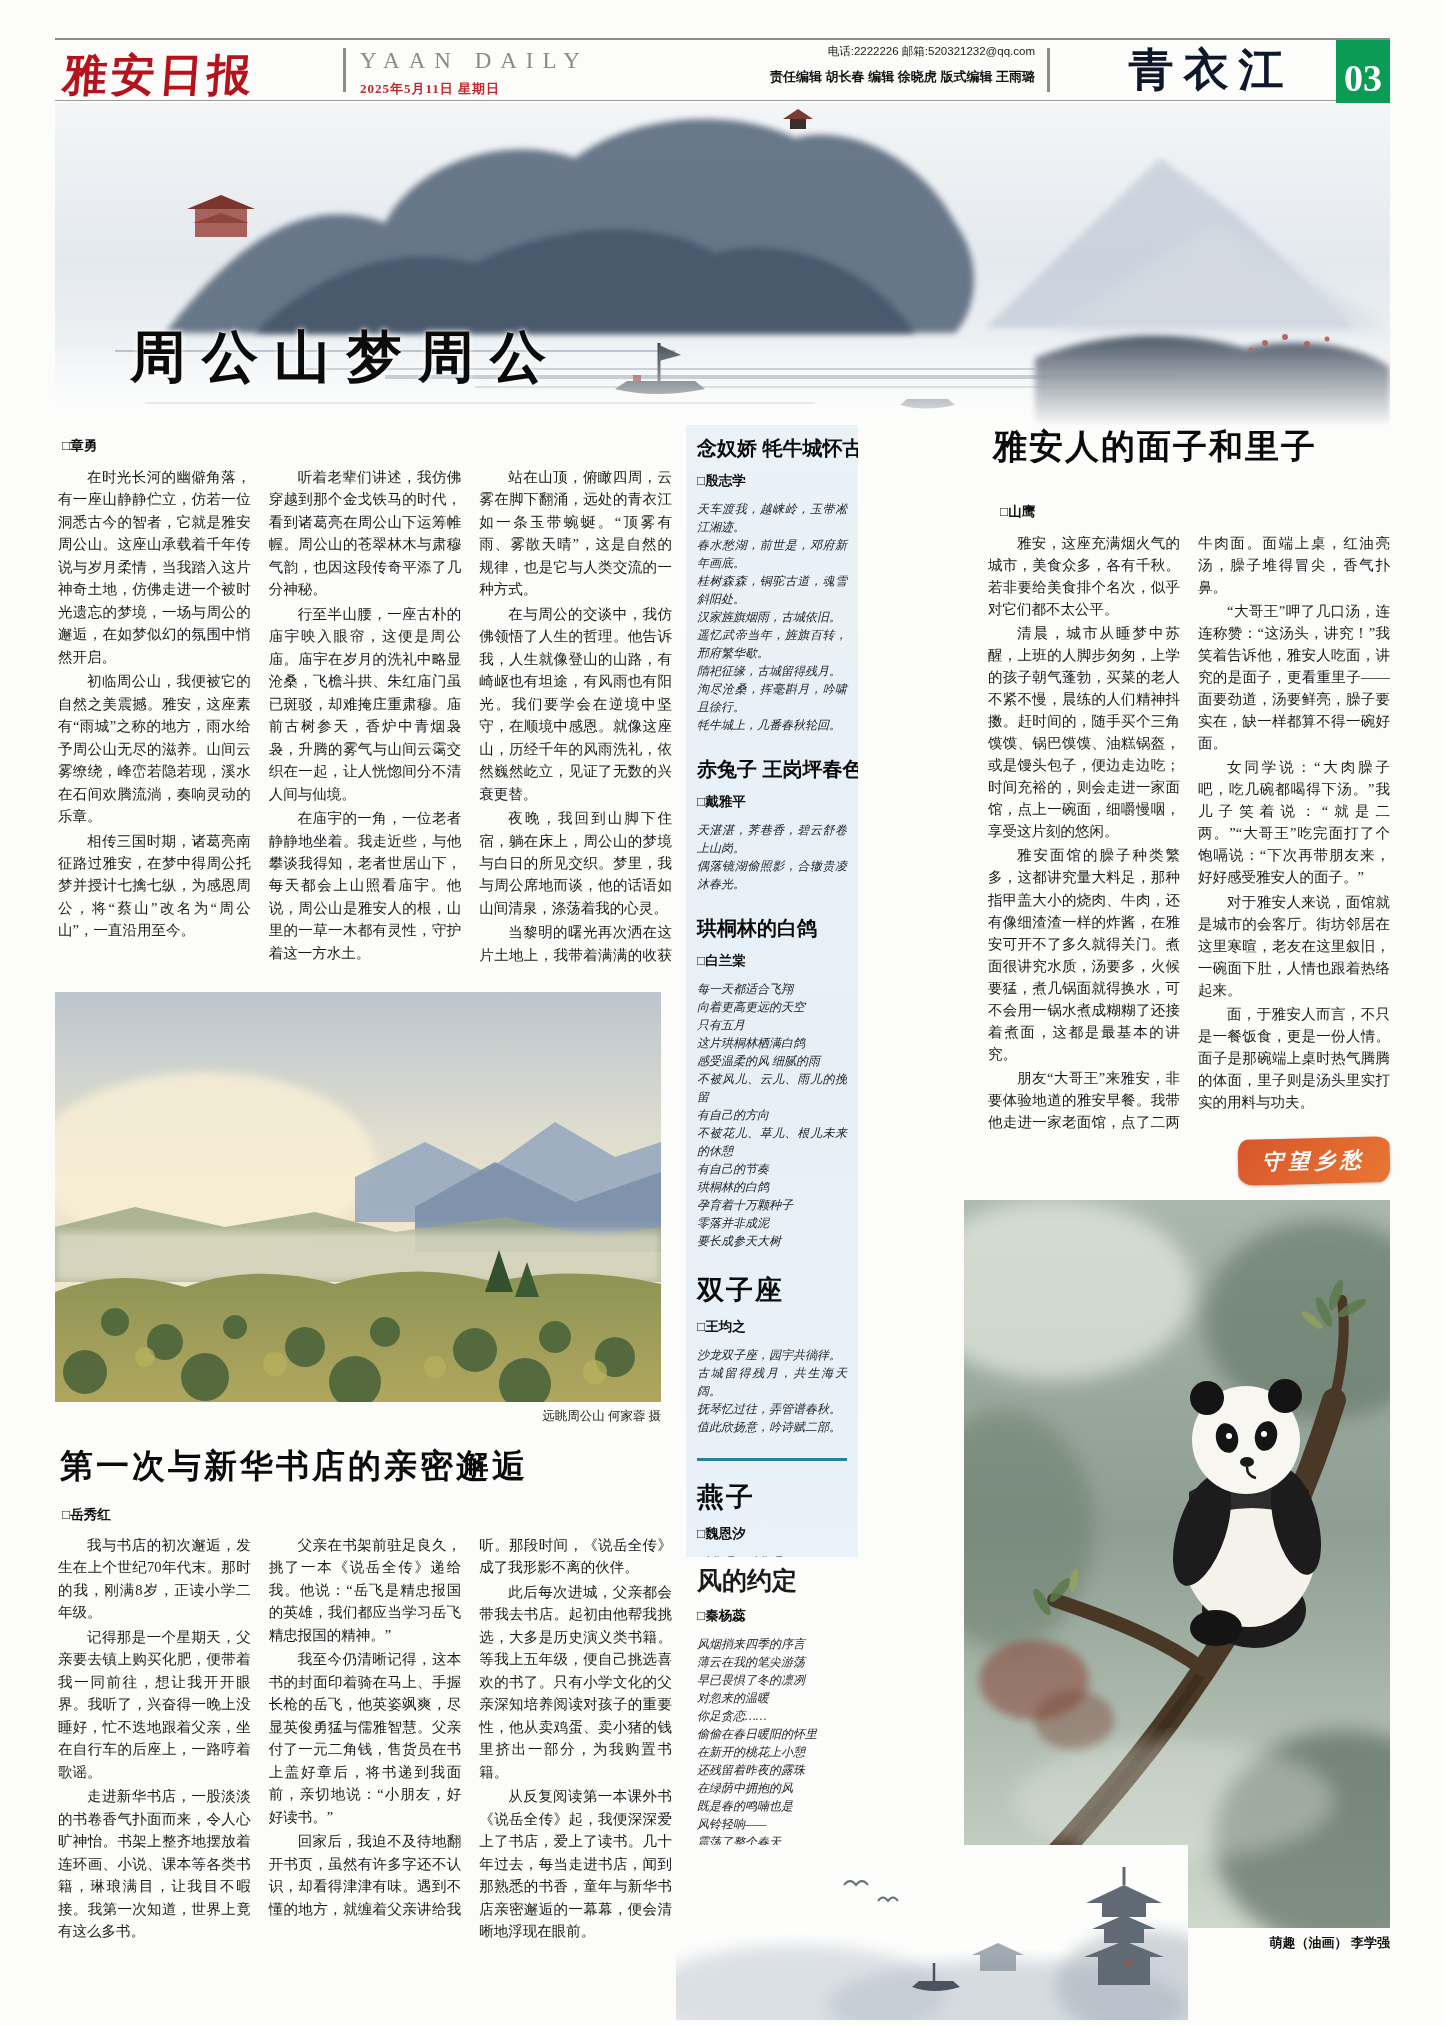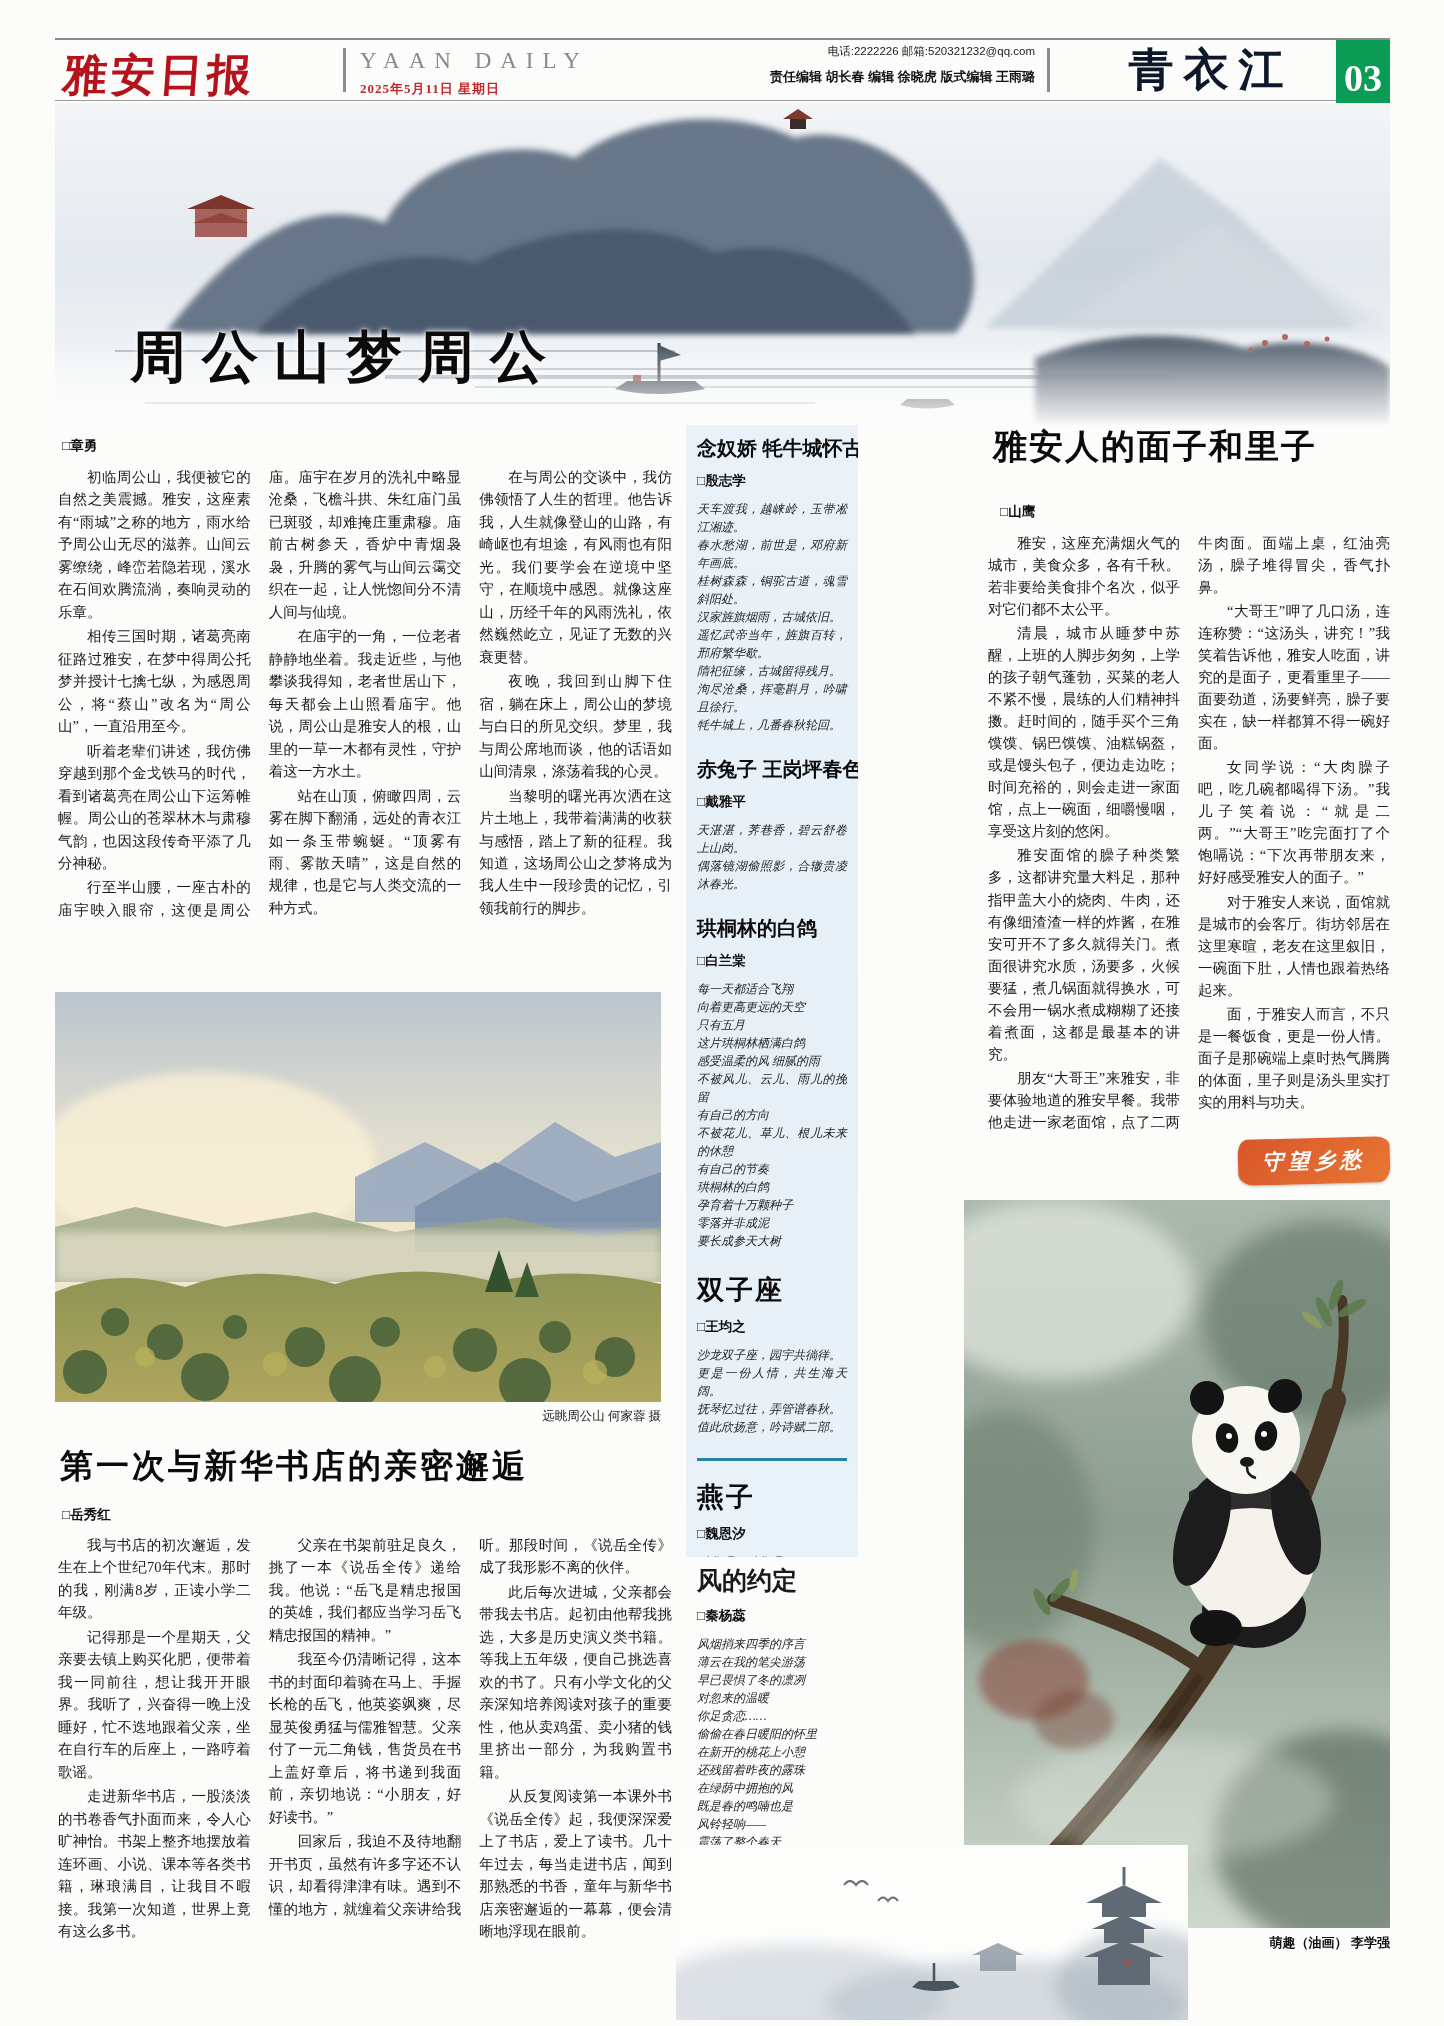--- a/index.html
+++ b/index.html
@@ -144,20 +144,21 @@
           <circle cx="1196" cy="247" r="2.5"></circle>
       </g>
       <path d="M845,302 Q870,309 900,302 L893,296 L852,296 Z" fill="#3a444f"></path>
       <rect y="235" width="1335" height="87" fill="url(#fade)"></rect>
     </svg>
   </div>
   <div class="hero-title">周公山梦周公</div>
 
   <div class="lead-author author">□章勇</div>
   <div class="lead-body body-cols cols3">
+      <p>在时光长河的幽僻角落，有一座山静静伫立，仿若一位洞悉古今的智者，它就是雅安周公山。这座山承载着千年传说与岁月柔情，当我踏入这片神奇土地，仿佛走进一个被时光遗忘的梦境，一场与周公的邂逅，在如梦似幻的氛围中悄然开启。</p>
       <p>初临周公山，我便被它的自然之美震撼。雅安，这座素有“雨城”之称的地方，雨水给予周公山无尽的滋养。山间云雾缭绕，峰峦若隐若现，溪水在石间欢腾流淌，奏响灵动的乐章。</p>
       <p>相传三国时期，诸葛亮南征路过雅安，在梦中得周公托梦并授计七擒七纵，为感恩周公，将“蔡山”改名为“周公山”，一直沿用至今。</p>
       <p>听着老辈们讲述，我仿佛穿越到那个金戈铁马的时代，看到诸葛亮在周公山下运筹帷幄。周公山的苍翠林木与肃穆气韵，也因这段传奇平添了几分神秘。</p>
       <p>行至半山腰，一座古朴的庙宇映入眼帘，这便是周公庙。庙宇在岁月的洗礼中略显沧桑，飞檐斗拱、朱红庙门虽已斑驳，却难掩庄重肃穆。庙前古树参天，香炉中青烟袅袅，升腾的雾气与山间云霭交织在一起，让人恍惚间分不清人间与仙境。</p>
       <p>在庙宇的一角，一位老者静静地坐着。我走近些，与他攀谈我得知，老者世居山下，每天都会上山照看庙宇。他说，周公山是雅安人的根，山里的一草一木都有灵性，守护着这一方水土。</p>
       <p>站在山顶，俯瞰四周，云雾在脚下翻涌，远处的青衣江如一条玉带蜿蜒。“顶雾有雨、雾散天晴”，这是自然的规律，也是它与人类交流的一种方式。</p>
       <p>在与周公的交谈中，我仿佛领悟了人生的哲理。他告诉我，人生就像登山的山路，有崎岖也有坦途，有风雨也有阳光。我们要学会在逆境中坚守，在顺境中感恩。就像这座山，历经千年的风雨洗礼，依然巍然屹立，见证了无数的兴衰更替。</p>
       <p>夜晚，我回到山脚下住宿，躺在床上，周公山的梦境与白日的所见交织。梦里，我与周公席地而谈，他的话语如山间清泉，涤荡着我的心灵。</p>
       <p>当黎明的曙光再次洒在这片土地上，我带着满满的收获与感悟，踏上了新的征程。我知道，这场周公山之梦将成为我人生中一段珍贵的记忆，引领我前行的脚步。</p>
     </div>
@@ -264,21 +265,21 @@
           <div class="pline">孕育着十万颗种子</div>
           <div class="pline">零落并非成泥</div>
           <div class="pline">要长成参天大树</div>
         </div>
     </div>
     <div class="poem">
       <h3 class="big">双子座</h3>
       <div class="author">□王均之</div>
       <div>
           <div class="pline">沙龙双子座，园宇共徜徉。</div>
-          <div class="pline">更是一份人情，共生海天阔。</div>
+          <div class="pline">古城留得残月，共生海天阔。</div>
           <div class="pline">抚琴忆过往，弄管谱春秋。</div>
           <div class="pline">值此欣扬意，吟诗赋二部。</div>
         </div>
     </div>
     <div class="poem-div"></div>
     <div class="poem">
       <h3 class="big">燕子</h3>
       <div class="author">□魏恩汐</div>
       <div>
           <div class="pline">融化吧，融化吧</div>

